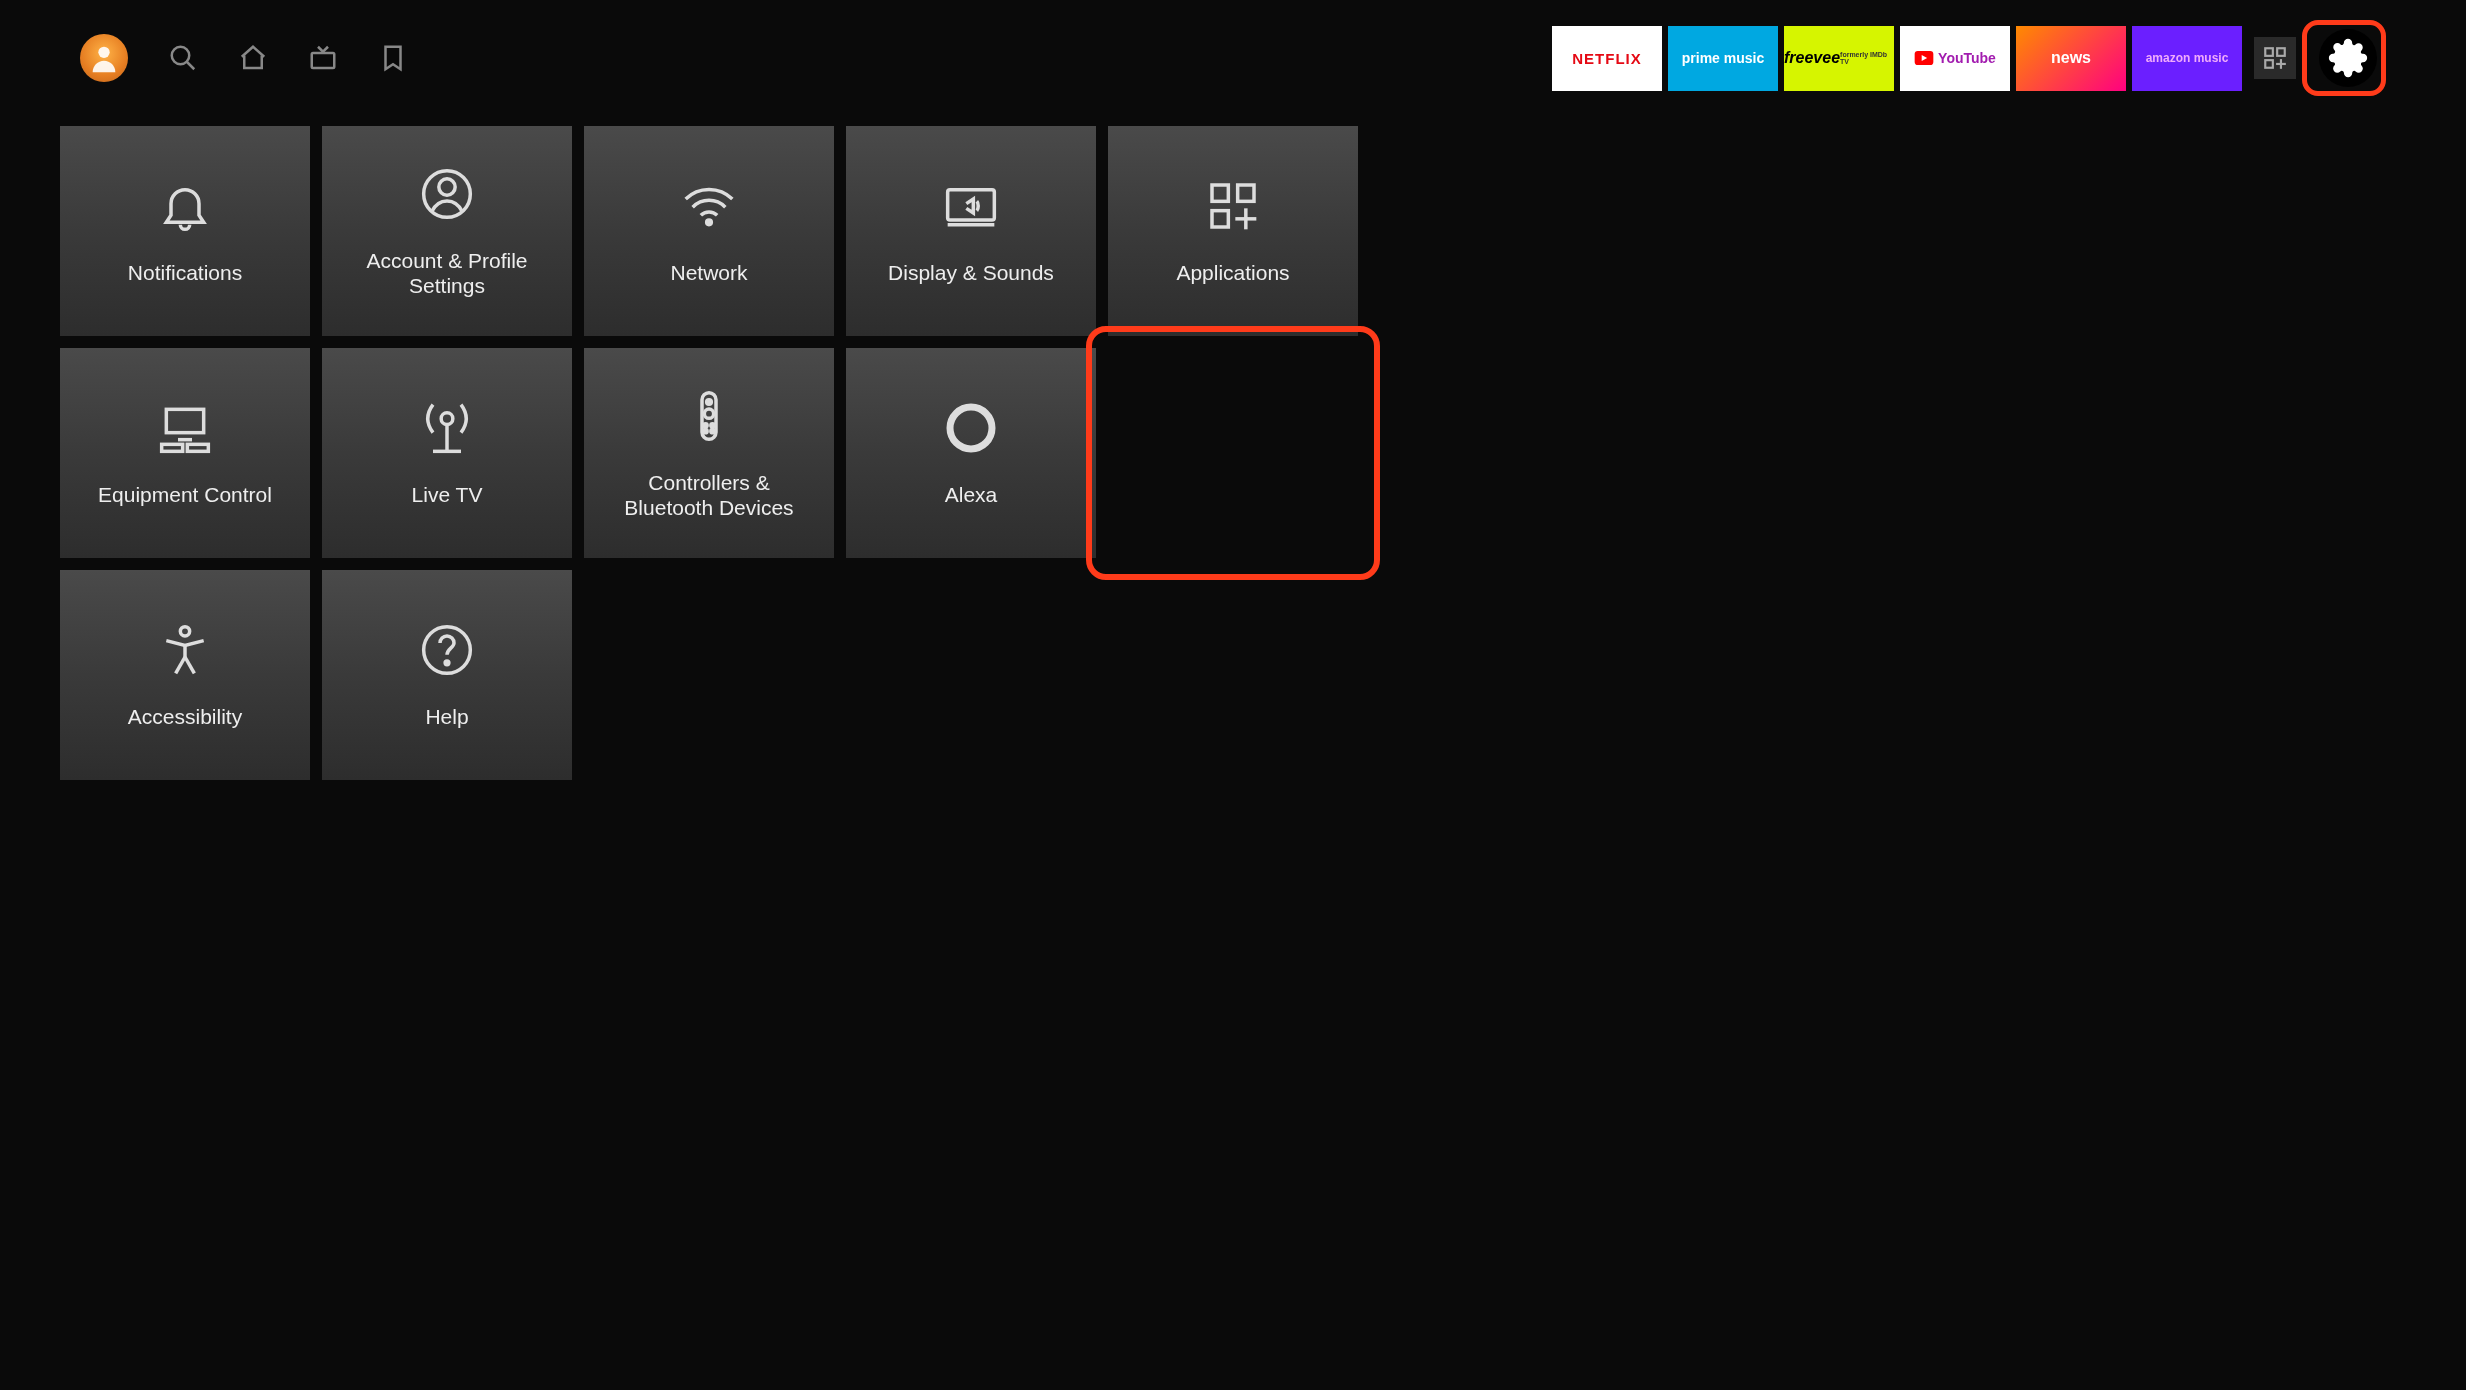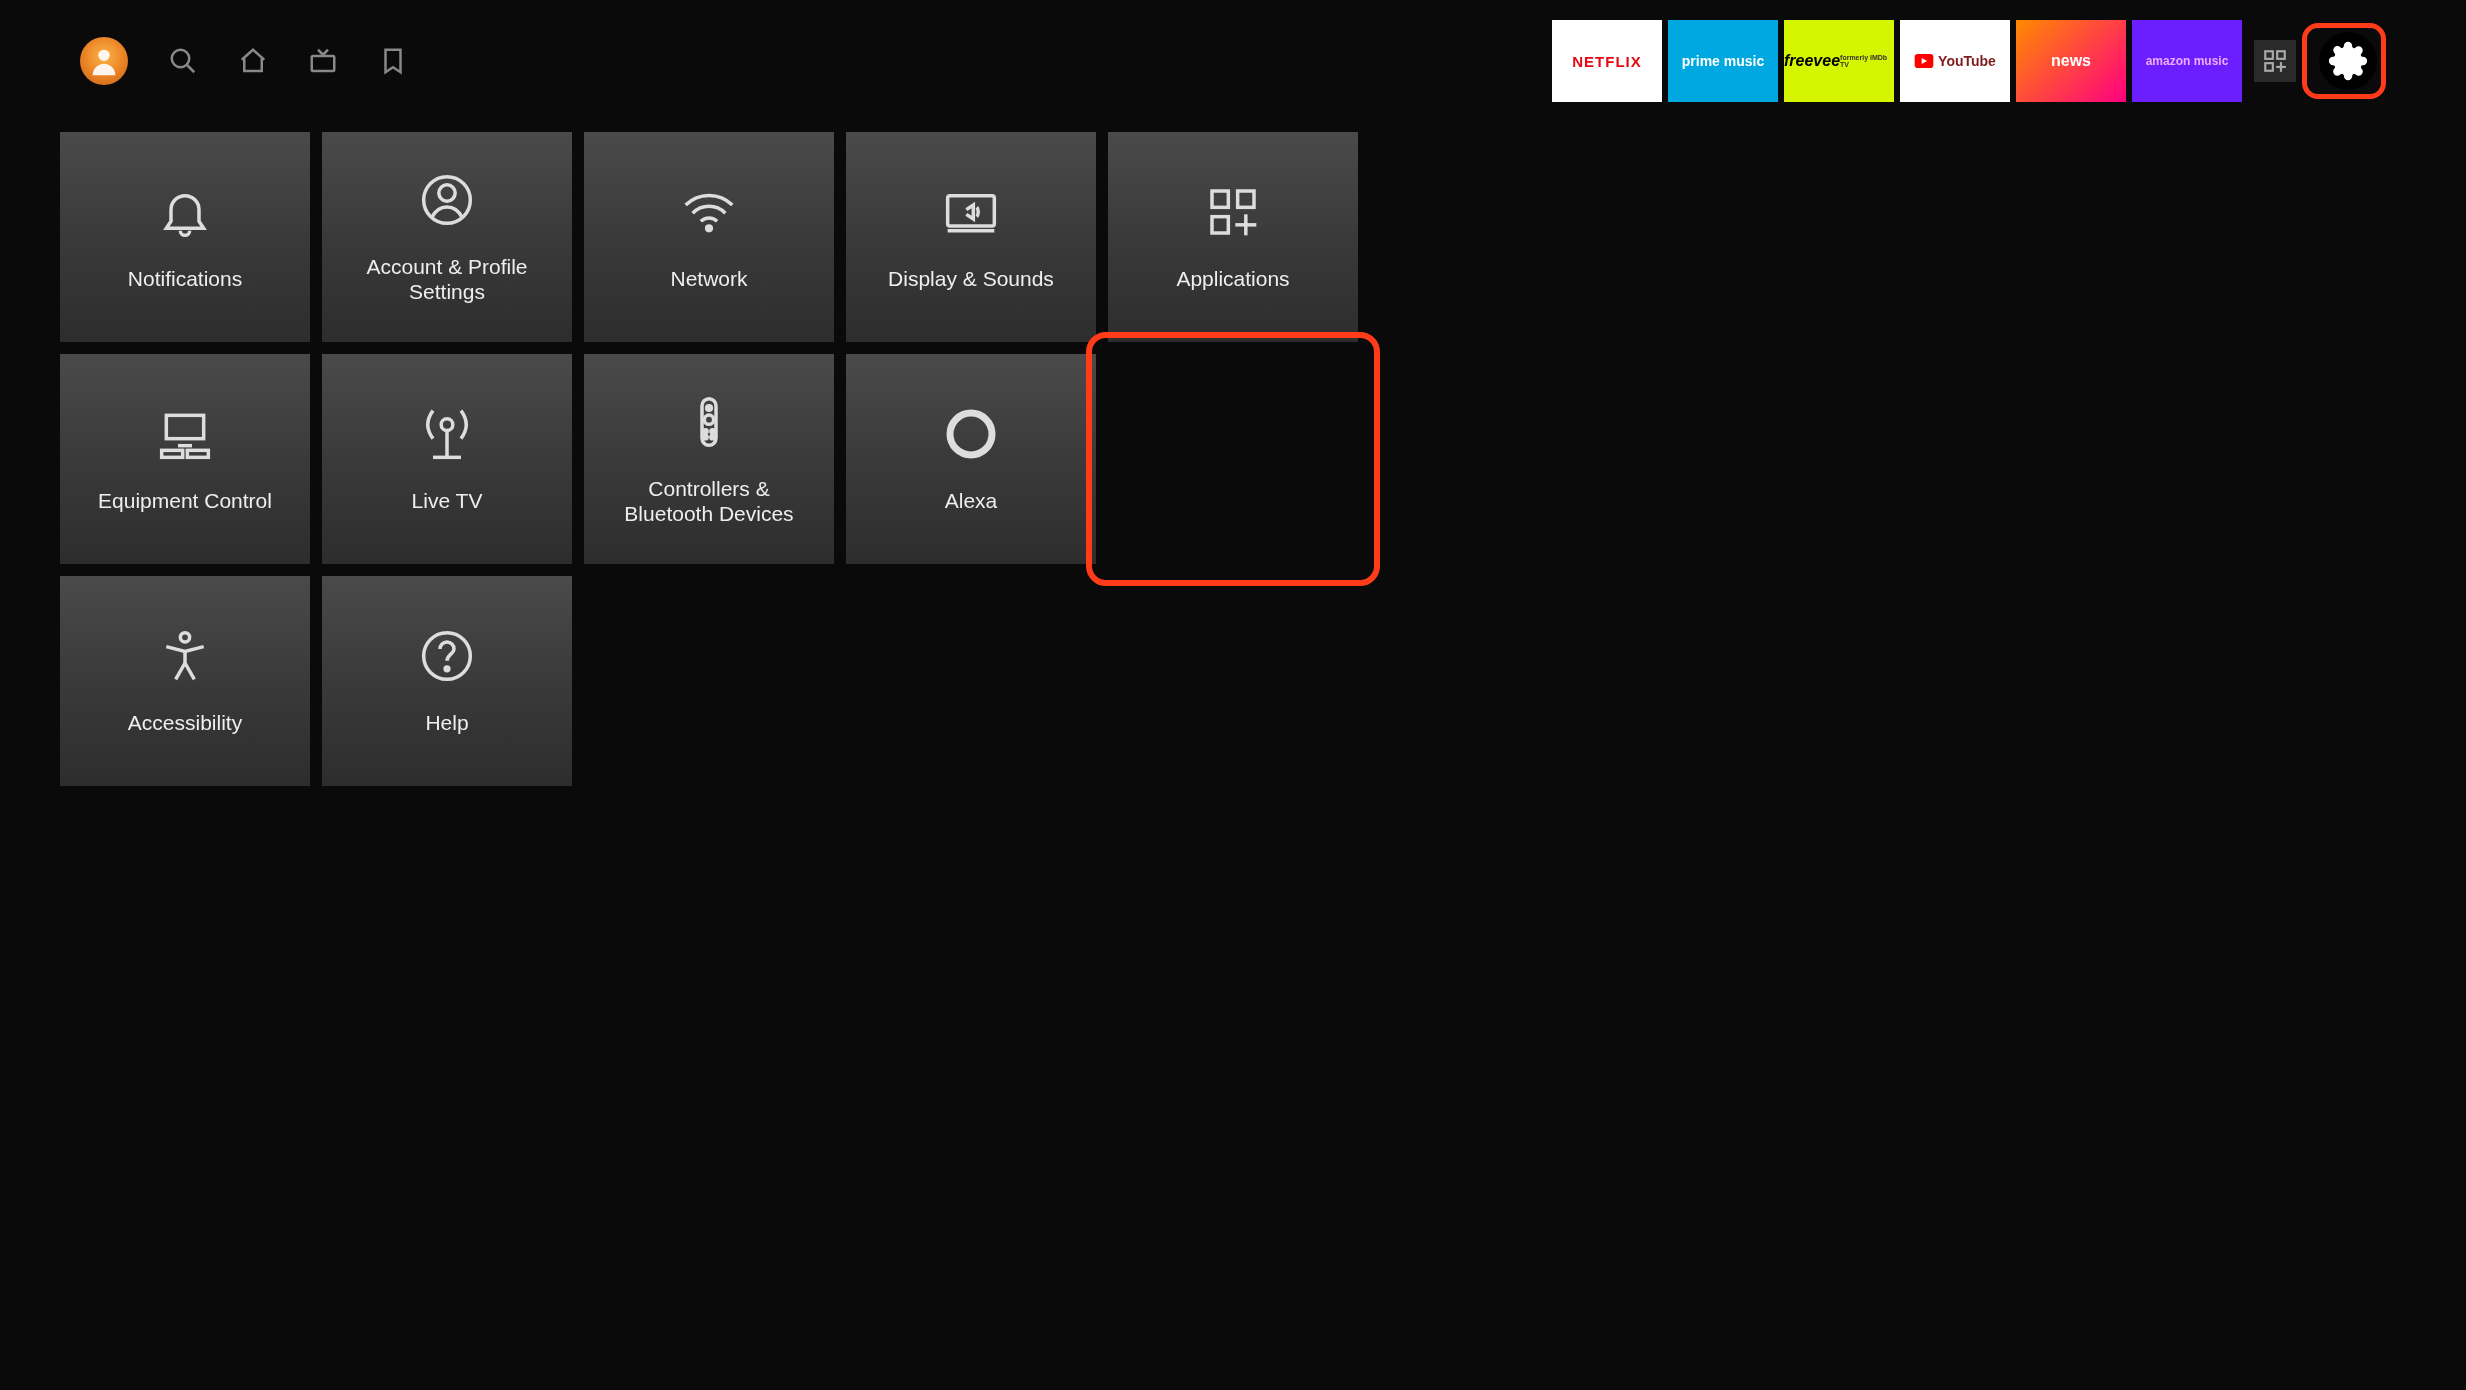--- a/index.html
+++ b/index.html
@@ -46,34 +46,34 @@
     }
     .nav-icon svg { width: 30px; height: 30px; stroke: #888; fill: none; stroke-width: 2; }
     .nav-right {
       margin-left: auto;
       display: flex;
       align-items: center;
       gap: 6px;
     }
     .app-tile {
       width: 110px;
-      height: 82px;
+      height: 65px;
       display: flex;
       align-items: center;
       justify-content: center;
       font-weight: bold;
       font-size: 14px;
       color: white;
       position: relative;
     }
     .app-netflix { background: #fff; color: #e50914; letter-spacing: 1px; font-size: 15px; font-weight: 900;}
     .app-primevideo { background: #00a8e1; color: #fff; font-size: 14px; }
     .app-freevee { background: #d6f500; color: #000; font-size: 16px; font-style: italic; flex-direction: row;}
     .app-freevee .sub { font-size: 7px; font-style: normal; color: #333;}
-    .app-youtube { background: #fff; color: #7f1d1d; font-size: 14px; gap: 4px;}
+    .app-youtube { background: #fff; color: #a21caf; font-size: 14px; gap: 4px;}
     .app-news { background: linear-gradient(135deg, #ff8a00, #ff0080); color: #fff; font-size: 16px; }
     .app-amazonmusic { background: #6b1fff; color: #f0abfc; font-size: 12px; }
     .nav-apps-icon {
       width: 42px; height: 42px;
       background: #2a2a2a;
       display: flex; align-items:center; justify-content:center;
       margin-left: 6px;
     }
     .nav-apps-icon svg { stroke:#aaa; fill:none; stroke-width:2;}
     .settings-button {

